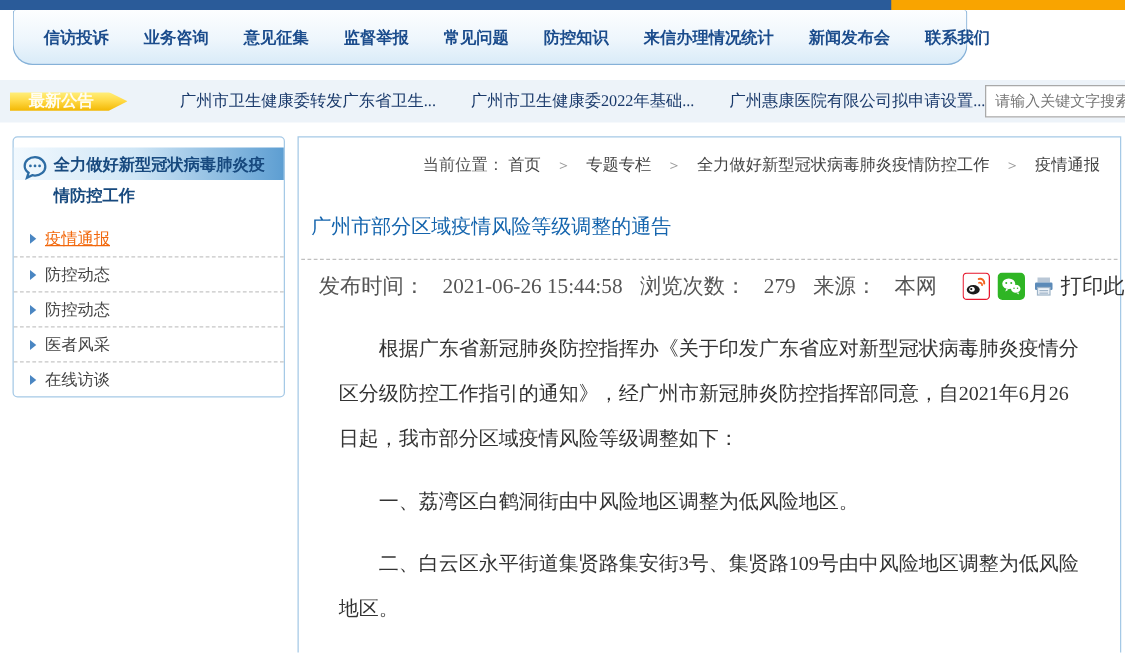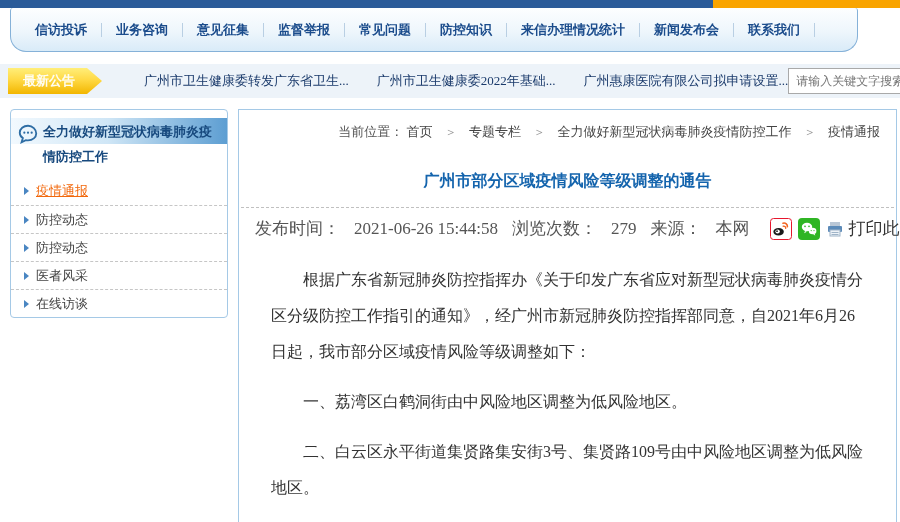--- a/index.html
+++ b/index.html
@@ -8,38 +8,38 @@
     width:900px; height:522px; overflow:hidden; background:#fff;
     font-family:"Liberation Serif","DejaVu Serif",serif;
     position:relative;
   }
   
   .top-strip { height:8px; background:#2a5b99; position:relative; }
   .top-strip .accent { position:absolute; right:0; top:0; width:187px; height:8px; background:#f9a400; }
 
   
   .nav-box {
-    margin-left:10px; width:848px; height:44px;
+    margin-left:10px; width:764px; height:44px;
     border:1px solid #85b1d8; border-top:none; border-radius:3px 3px 16px 16px;
     background:linear-gradient(#fdfeff 0%, #eef6fc 55%, #d9ebf8 100%);
     display:flex; align-items:center; padding-left:10px;
   }
   .nav-item {
     color:#1b4c8c; font-weight:bold; font-size:13px; padding:0 14px;
     white-space:nowrap; cursor:pointer;
   }
   .nav-sep { width:1px; height:14px; background:#b9cfe3; }
 
   
   .announce {
     margin-top:12px; height:34px; background:#edf3f9;
     display:flex; align-items:center;
   }
   .badge {
-    margin-left:8px; width:94px; height:26px; flex:0 0 auto;
+    margin-left:8px; width:94px; height:15px; flex:0 0 auto;
     background:linear-gradient(#ffee7a, #ffd945 45%, #f2b600);
     clip-path:polygon(0 0, calc(100% - 15px) 0, 100% 50%, calc(100% - 15px) 100%, 0 100%);
     color:#fffdf2; font-size:13px; font-weight:bold;
     display:flex; align-items:center; justify-content:center; padding-right:12px;
   }
   .announce-links { display:flex; margin-left:14px; }
   .announce-link { color:#1a3a6b; font-size:13px; margin-left:28px; white-space:nowrap; cursor:pointer; }
   .search-wrap { margin-left:auto; margin-right:22px; display:flex; align-items:center; }
   .search-input {
     width:164px; height:26px; border:1px solid #a9a9a9; background:#fff;
@@ -75,21 +75,21 @@
   .side-item.active .label { color:#f2680c; text-decoration:underline; }
 
   .content {
     margin-left:10px; width:659px; flex:0 0 auto;
     border:1px solid #a5c9e6; background:#fff; min-height:480px;
   }
   .breadcrumb { padding:13px 16px 6px; font-size:13px; color:#555;text-align:right; }
   .crumb { color:#444; cursor:pointer; }
   .crumb-sep { color:#999; margin:0 9px; font-size:12px; }
   .article-title {
-    text-align:center; color:#1464ad; font-weight:bold; font-size:16px;
+    color:#1464ad; font-weight:normal; font-size:16px;
     margin:24px 10px 15px;
   }
   .dashed-sep { border-top:1px dashed #c0c0c0; margin:0 2px; }
   .meta-row {
     display:flex; align-items:center; padding:9px 0 8px 16px; font-size:17px; color:#555;
   }
   .meta-row .m { margin-right:14px; white-space:nowrap; }
   .share-group { margin-left:auto; display:flex; align-items:center; }
   .share-icon { margin-left:6px; cursor:pointer; display:inline-flex; }
   .print-label { margin-left:5px; color:#333; white-space:nowrap; cursor:pointer; }

